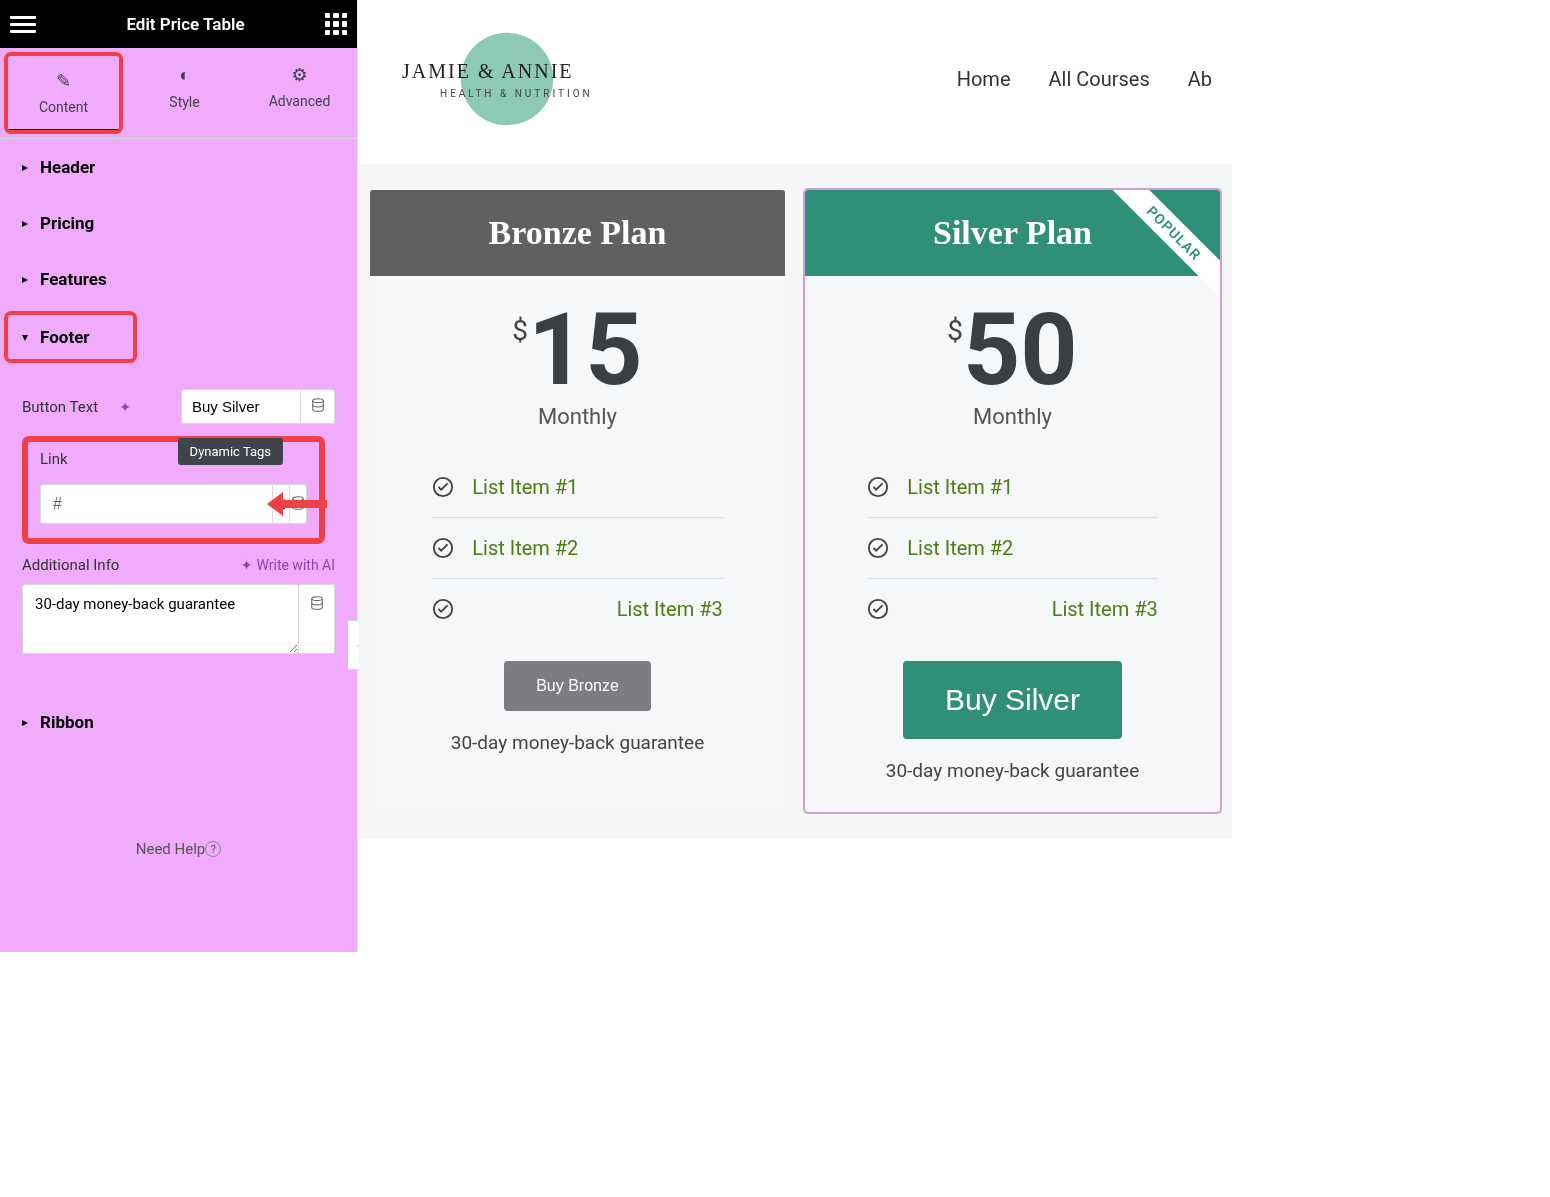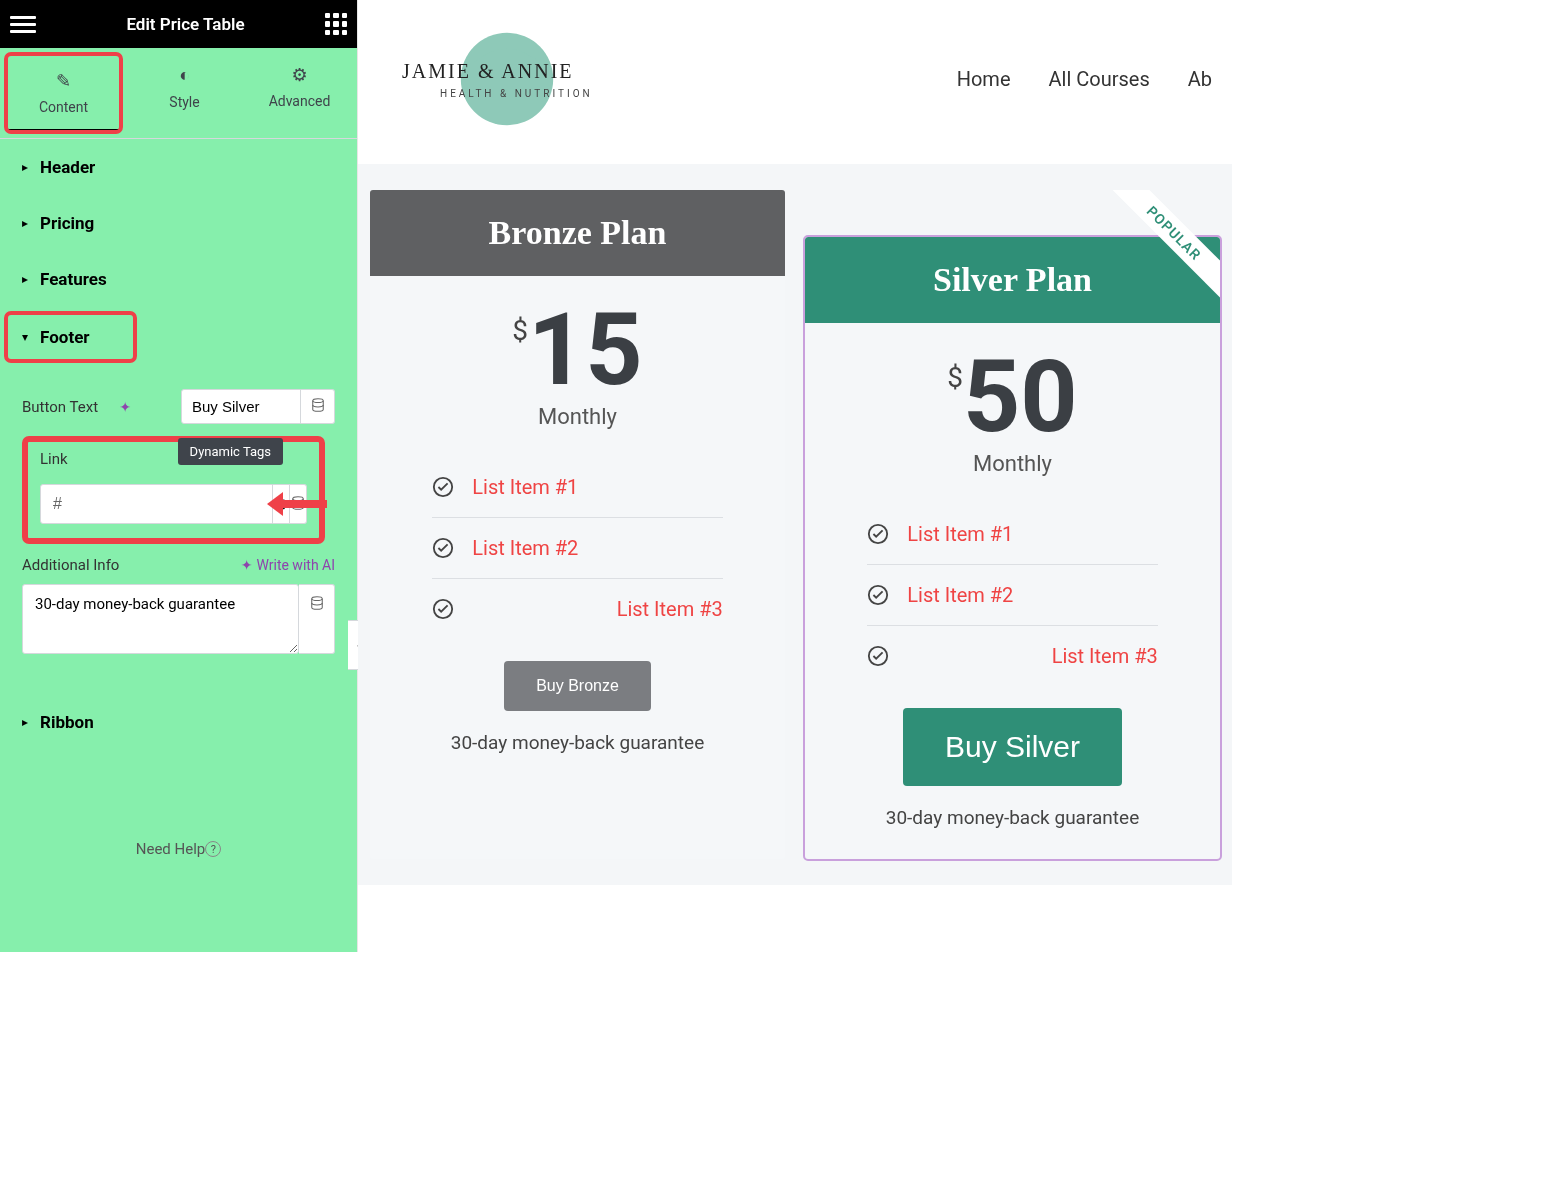--- a/index.html
+++ b/index.html
@@ -1,19 +1,19 @@
 <!DOCTYPE html>
 <html><head>
 <meta charset="utf-8">
 <style>
 * { box-sizing: border-box; margin: 0; padding: 0; }
 body { font-family: -apple-system, BlinkMacSystemFont, "Segoe UI", Roboto, sans-serif; display: flex; height: 952px; width: 1232px; overflow: hidden; }
 
 
-.panel { width: 358px; background: #86efac; border-right: 1px solid #e6e6e6; display: flex; flex-direction: column; position: relative; }
+.panel { width: 358px; background: #f0abfc; border-right: 1px solid #e6e6e6; display: flex; flex-direction: column; position: relative; }
 .panel-header { background: #000; color: #fff; height: 48px; display: flex; align-items: center; padding: 0 10px; }
 .menu-btn { width: 26px; height: 26px; display: flex; flex-direction: column; justify-content: center; gap: 4px; cursor: pointer; margin-right: 10px; }
 .menu-btn span { display: block; height: 3px; background: #fff; border-radius: 1px; }
 .panel-title { flex: 1; text-align: center; font-weight: 600; font-size: 17px; }
 .apps-btn { width: 22px; height: 22px; display: grid; grid-template-columns: repeat(3,1fr); grid-template-rows: repeat(3,1fr); gap: 3px; cursor: pointer; }
 .apps-btn span { background: #fff; border-radius: 1px; }
 
 .tabs { display: flex; border-bottom: 1px solid #d5d8dc; }
 .tab { flex: 1; text-align: center; padding: 16px 0 14px 0; cursor: pointer; position: relative; color: #3f444b; font-size: 14px; }
 .tab .tab-icon { display: block; font-size: 18px; margin-bottom: 8px; color: #3f444b; }
@@ -58,30 +58,30 @@
 .site-header { display: flex; align-items: center; padding: 24px 20px 24px 24px; }
 .logo { display: flex; align-items: center; gap: 0; }
 .logo-mark { width: 110px; height: 110px; position: relative; }
 .logo-text { font-family: Georgia, 'Times New Roman', serif; letter-spacing: 2px; font-size: 20px; color: #222; position: absolute; top: 36px; left: 20px; white-space: nowrap; }
 .logo-sub { font-size: 10px; letter-spacing: 3px; color: #444; position: absolute; top: 64px; left: 58px; white-space: nowrap; }
 .nav { margin-left: auto; display: flex; gap: 38px; font-size: 20px; color: #333; }
 .nav a { cursor: pointer; }
 
 .pricing-area { background: #f4f6f8; padding: 26px 12px; display: flex; gap: 20px; margin-top: 6px; }
 .card { flex: 1; background: #f5f7f9; border-radius: 3px; overflow: hidden; display: flex; flex-direction: column; align-items: center; padding-bottom: 30px; }
-.card.selected { outline: 2px solid #c9a0dc; margin-top: 47px; }
+.card.selected { outline: 2px solid #c9a0dc; }
 .card-head { width: 100%; text-align: center; padding: 24px 0; font-family: Georgia, serif; font-size: 34px; color: #fff; font-weight: 700; }
 .card-head.bronze { background: #5f6062; }
 .card-head.silver { background: #2f8f77; }
 .price-block { text-align: center; padding: 24px 0 6px 0; color: #444; }
 .price-currency { font-size: 28px; vertical-align: top; position: relative; top: 14px; }
 .price-amount { font-size: 100px; font-weight: 700; color: #3b3f44; line-height: 1; }
 .price-period { font-size: 22px; color: #555; margin-top: 4px; }
 .feature-list { width: 70%; margin: 22px 0; }
-.feature { display: flex; align-items: center; gap: 18px; padding: 18px 0; border-bottom: 1px solid #dcdfe3; font-size: 20px; color: #ef4444; }
+.feature { display: flex; align-items: center; gap: 18px; padding: 18px 0; border-bottom: 1px solid #dcdfe3; font-size: 20px; color: #4d7c0f; }
 .feature:last-child { border-bottom: 0; justify-content: space-between; }
 .check-circ { width: 22px; height: 22px; }
 .buy-btn { padding: 16px 32px; border-radius: 4px; color: #fff; font-size: 16px; cursor: pointer; border: none; }
 .buy-btn.bronze { background: #7b7d81; }
 .buy-btn.silver { background: #2f8f77; font-size: 30px; padding: 22px 42px; }
 .guarantee { margin-top: 20px; font-size: 19px; color: #444; }
 .ribbon { position: absolute; top: 0; right: 0; width: 120px; height: 120px; overflow: hidden; }
 .ribbon-inner { position: absolute; width: 180px; text-align: center; background: #fff; color: #2f8f77; font-weight: 600; letter-spacing: 1px; font-size: 14px; transform: rotate(45deg); top: 30px; right: -44px; padding: 5px 0; }
 .card-wrap { position: relative; flex: 1; display: flex; }
 </style>

